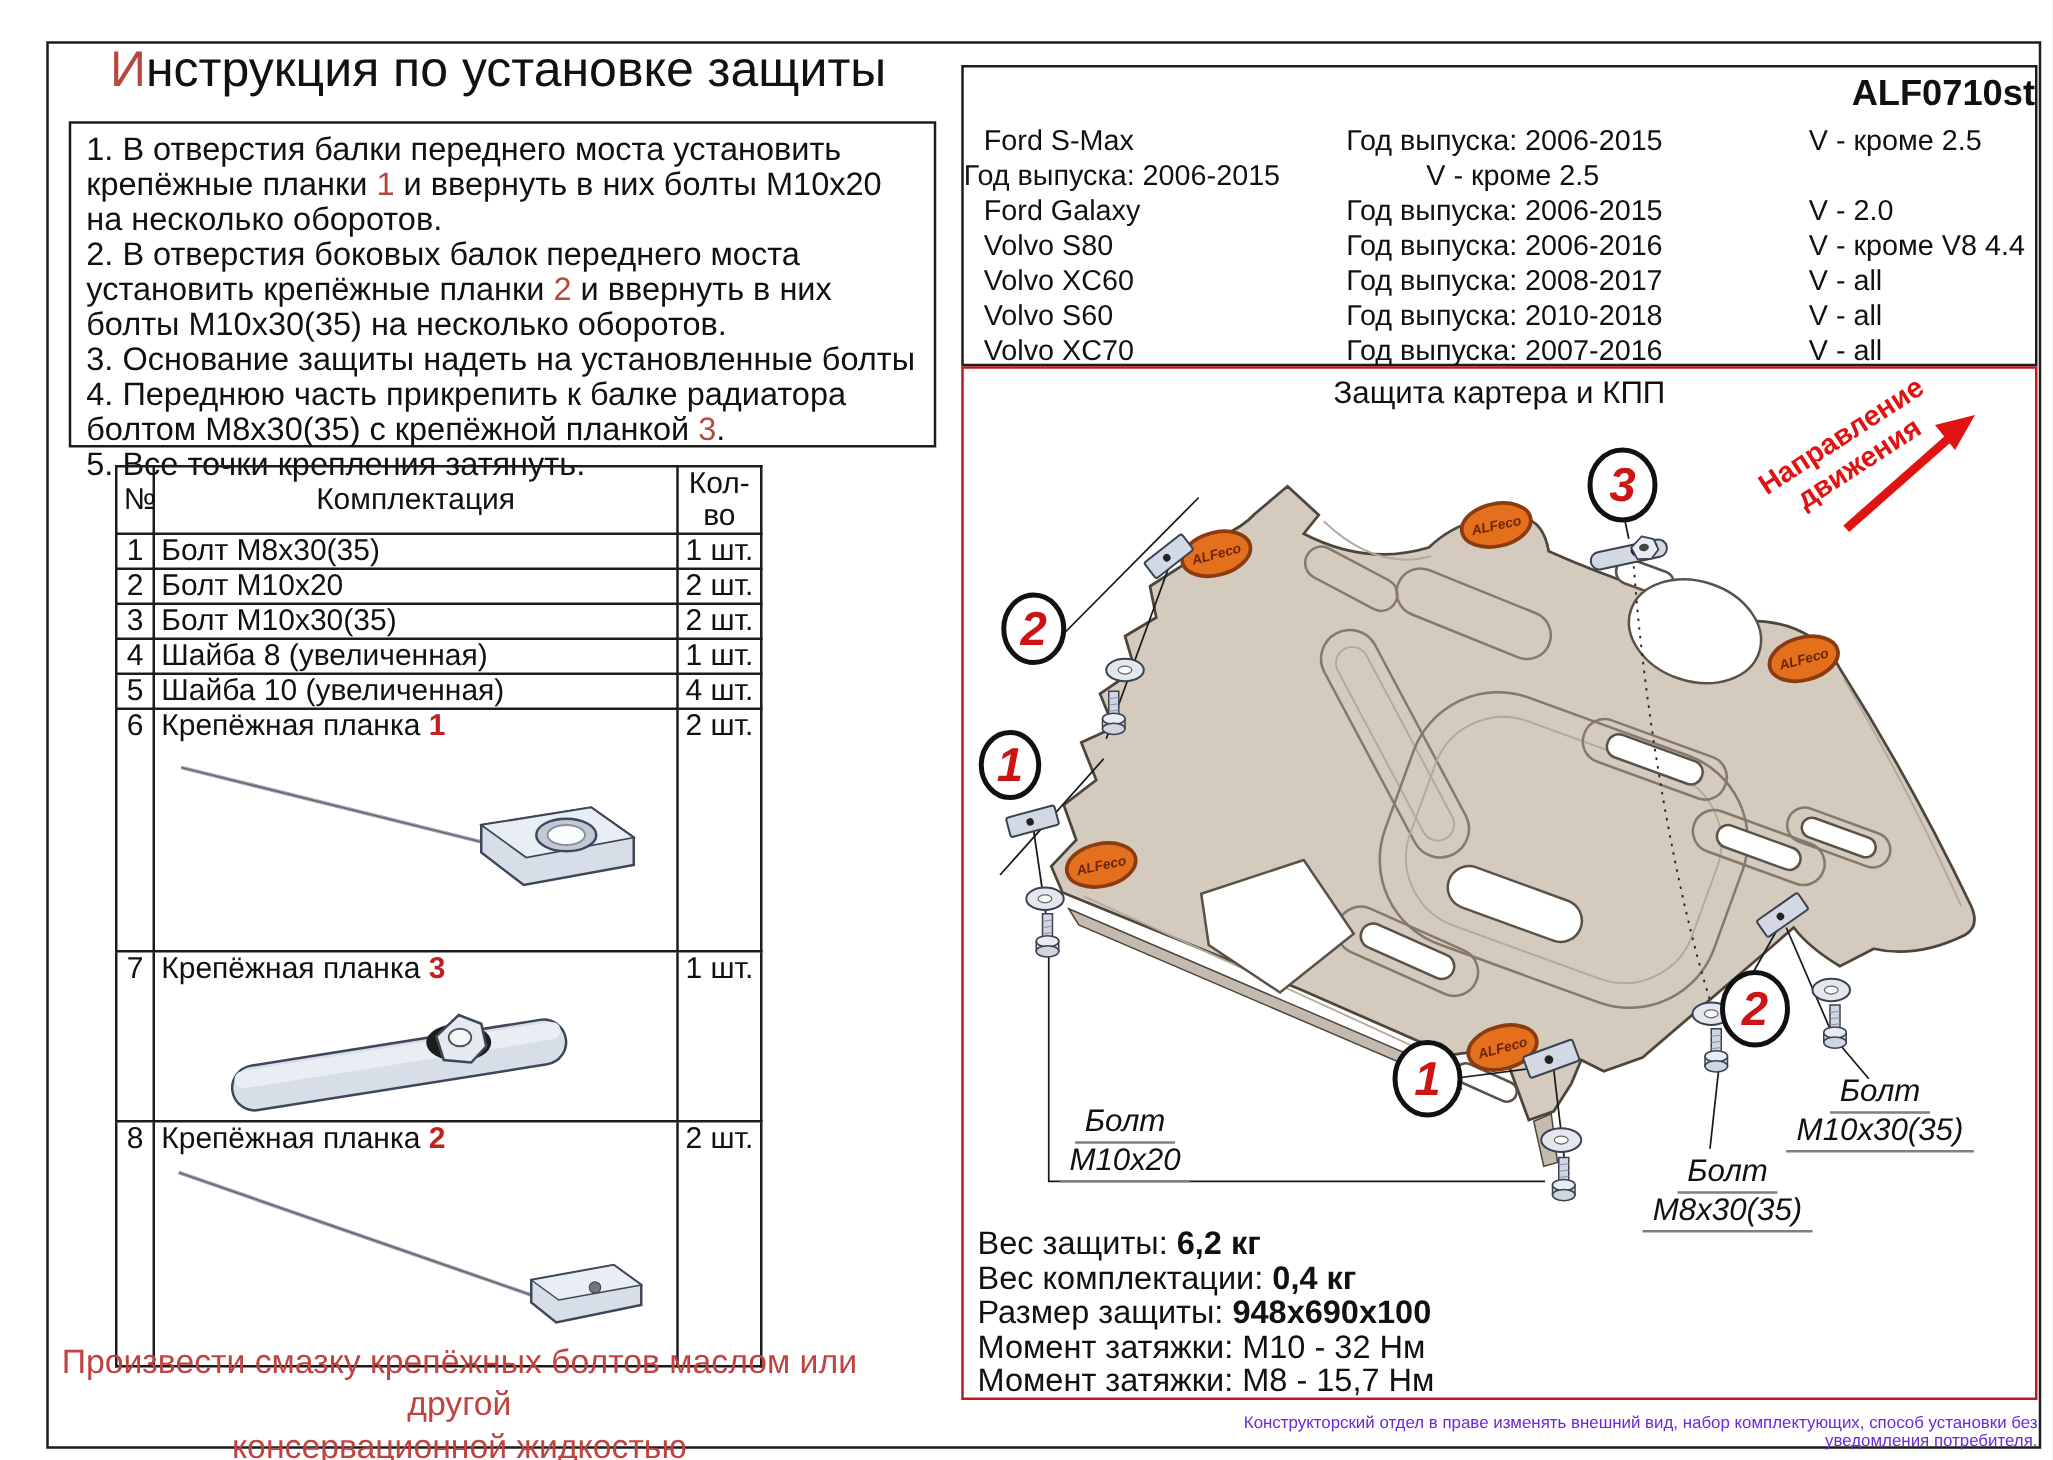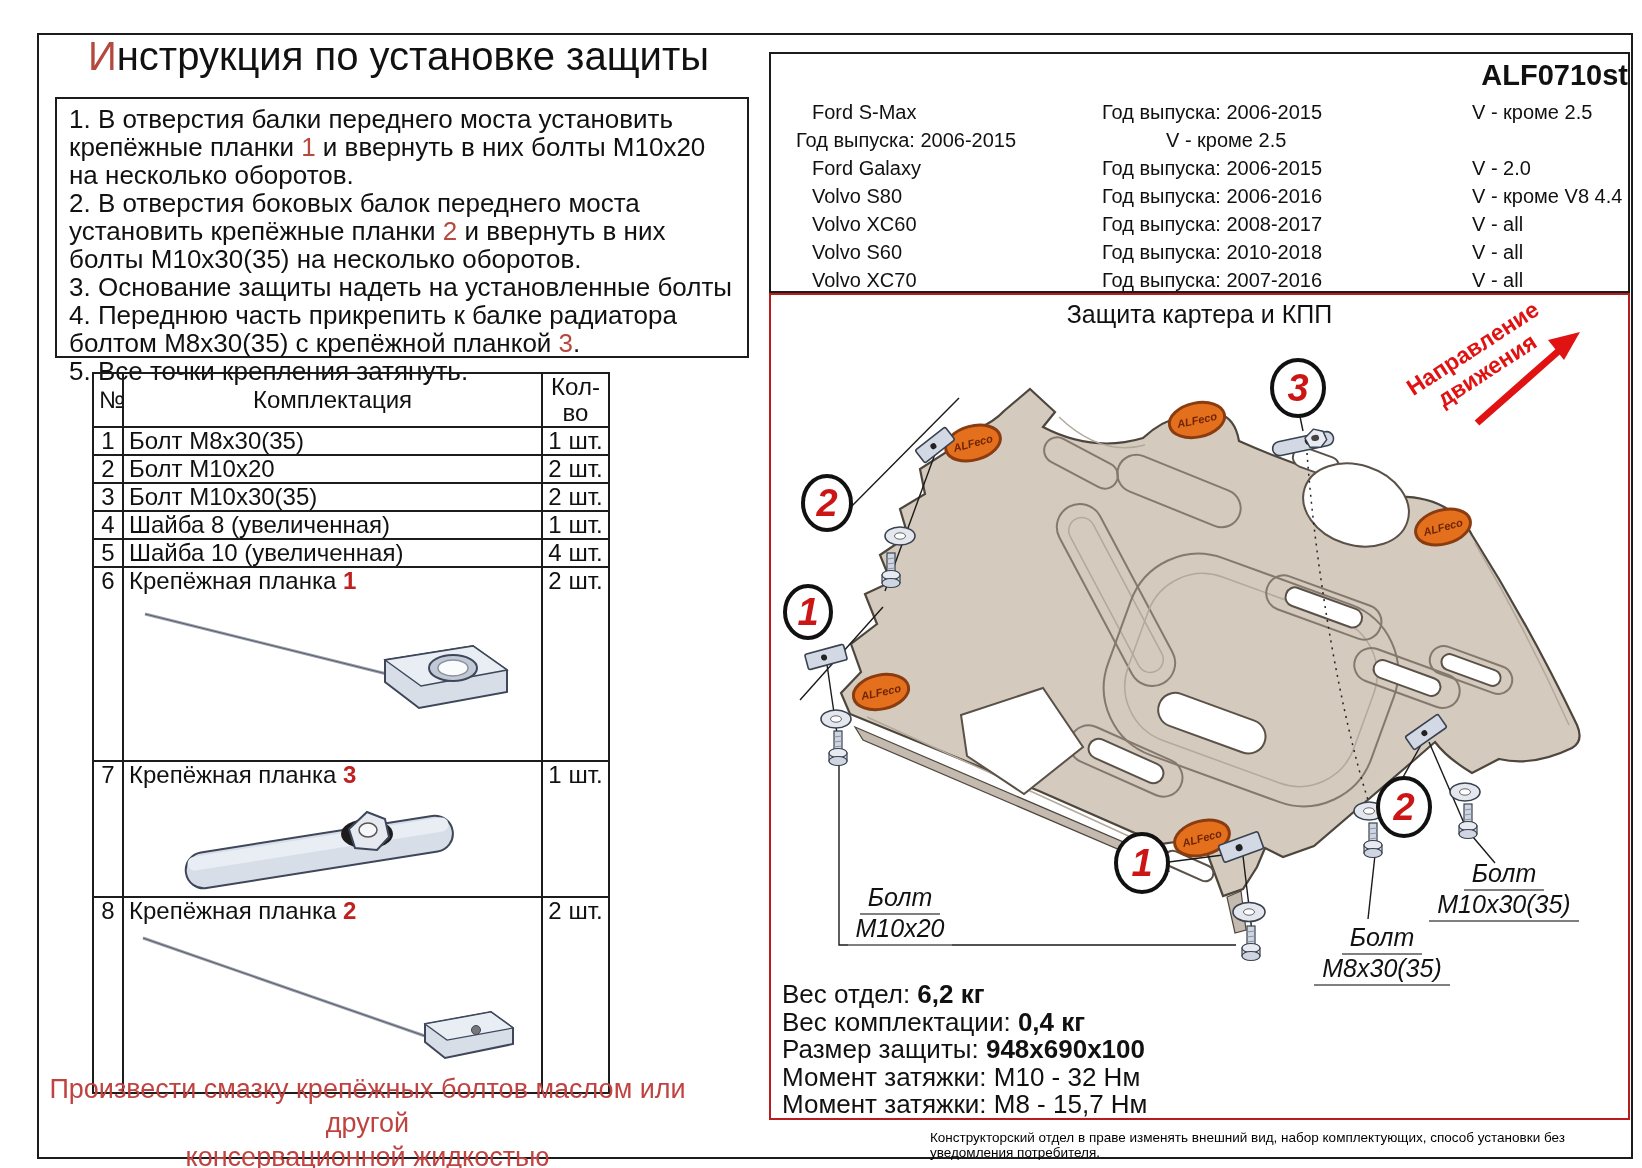--- a/index.html
+++ b/index.html
@@ -27,38 +27,38 @@
   .part-img { display:block; }
 
   .note { position:absolute; left:40px; top:1072px; width:655px; text-align:center;
           font-size:27px; line-height:34px; color:#bf4340; }
 
   
   .veh-box { position:absolute; left:769px; top:52px; width:861px; height:241px;
              border:2px solid #1c1c1c; box-sizing:border-box; }
   .veh-code { text-align:right; font-size:29px; font-weight:bold; margin-top:5px; }
   .veh-rows { position:absolute; top:44px; left:0; right:0; }
-  .veh-row { display:flex; font-size:20px; line-height:28px;margin-left:25px; }
+  .veh-row { display:flex; font-size:23px; line-height:28px; }
   .vm { width:306px; padding-left:16px; box-sizing:border-box; }
   .vy { width:370px; }
   .ve { flex:1; }
 
   .draw-box { position:absolute; left:769px; top:293px; width:861px; height:827px;
               border:2px solid #b91c1c; box-sizing:border-box; }
   .draw-title { position:absolute; top:5px; left:0; width:100%; text-align:center; font-size:25px; }
   .plate-svg { position:absolute; left:0; top:0; }
 
   .bolt-label { position:absolute; text-align:center; font-style:italic; font-size:25px; line-height:27px; }
   .bolt-label span { display:inline-block; border-bottom:2px solid #808080; padding:0 8px 2px; }
 
   .specs { position:absolute; left:11px; top:686px; font-size:26px; line-height:27.5px; }
   .specs b { font-weight:bold; }
 
-  .disclaimer { position:absolute; left:930px; top:1130px; width:700px; text-align:left;
-                font-size:13.5px; color:#000000; }
+  .disclaimer { position:absolute; left:930px; top:1130px; width:700px; text-align:right;
+                font-size:13.5px; color:#6d28d9; }
 
   
   .rb  { fill:none; stroke:#84796c; stroke-width:2; }
   .rb2 { fill:none; stroke:#b3a99b; stroke-width:1.5; }
   .hole { fill:#ffffff; stroke:#5a5248; stroke-width:2; }
   .ld { fill:none; stroke:#1a1a1a; stroke-width:1.4; }
   .steel { fill:#d2d9e4; stroke:#39424f; stroke-width:1.6; }
   .callout-num { font-size:38px; font-weight:bold; font-style:italic; fill:#cc1515; text-anchor:middle; }
   .logo-text { font-size:11px; font-weight:bold; font-style:italic; fill:#6f2505; text-anchor:middle; }
   .dir-text { font-size:23px; font-weight:bold; fill:#e11212; text-anchor:middle; }
@@ -435,21 +435,21 @@
     <div class="bolt-label" style="left:526px; top:629px; width:170px;">
       <span>Болт</span><br>
       <span>М8х30(35)</span>
     </div>
     <div class="bolt-label" style="left:638px; top:565px; width:190px;">
       <span>Болт</span><br>
       <span>М10х30(35)</span>
     </div>
 
     <div class="specs">
-      <div><span>Вес отдел: </span><b>6,2 кг</b></div>
+      <div><span>Вес защиты: </span><b>6,2 кг</b></div>
       <div><span>Вес комплектации: </span><b>0,4 кг</b></div>
       <div><span>Размер защиты: </span><b>948х690х100</b></div>
       <div><span>Момент затяжки: </span><span>М10 - 32 Нм</span></div>
       <div><span>Момент затяжки: </span><span>М8 - 15,7 Нм</span></div>
     </div>
   </div>
 
   <div class="disclaimer">Конструкторский отдел в праве изменять внешний вид, набор комплектующих, способ установки без уведомления потребителя.</div>
 </div>
 

